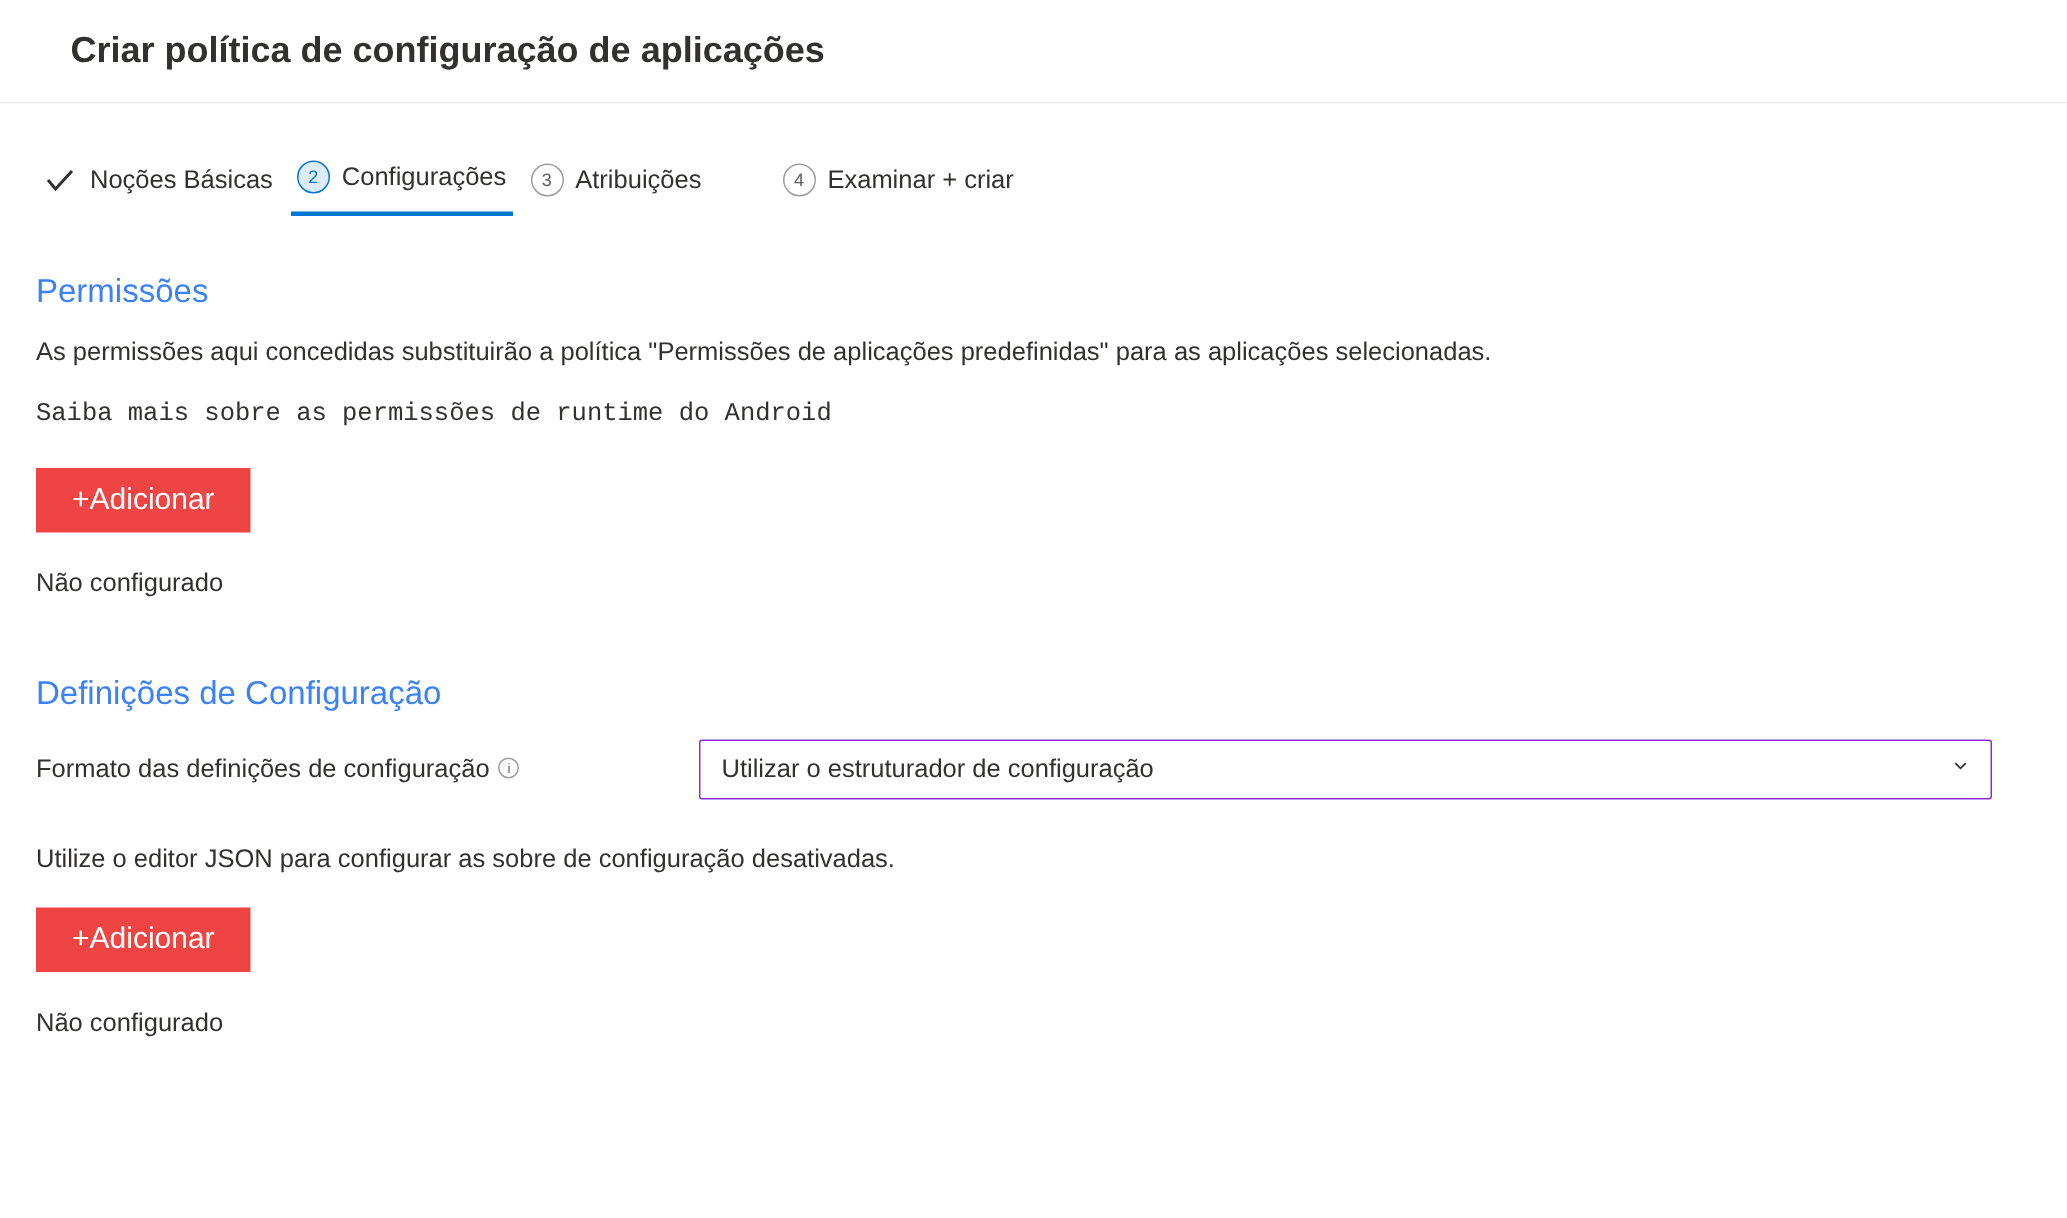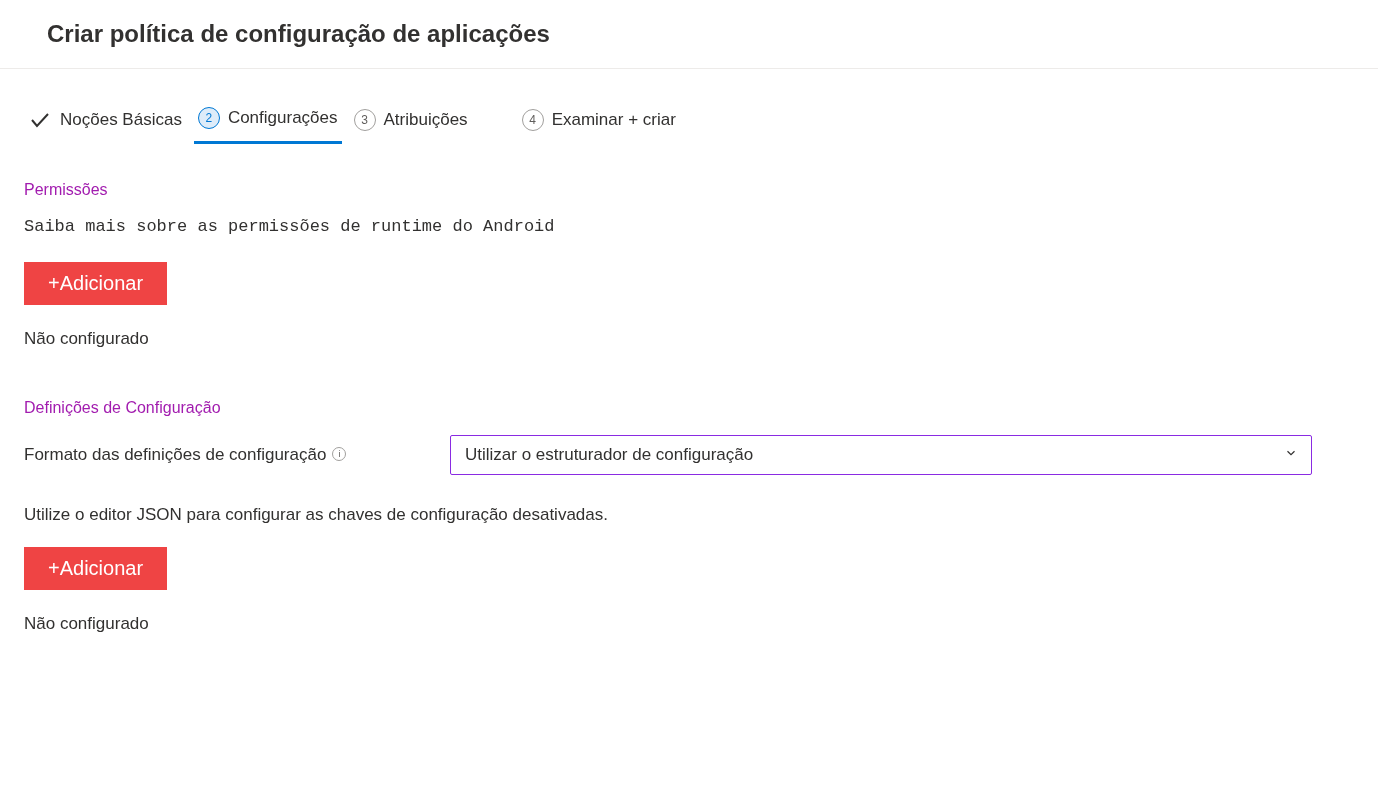--- a/index.html
+++ b/index.html
@@ -75,23 +75,23 @@
     }
     .step.active {
       border-bottom: 3px solid #0078d4;
       padding-bottom: 12px;
       margin-bottom: -3px;
     }
     .step-gap {
       width: 30px;
     }
     .section-heading {
-      font-size: 16px;
+      font-size: 22px;
       font-weight: 400;
-      color: #a21caf;
+      color: #3b82f6;
       margin-bottom: 18px;
     }
     .section-text {
       font-size: 17px;
       color: #323130;
       margin-bottom: 22px;
     }
     .link-text {
       font-size: 17px;
       color: #323130;
@@ -112,21 +112,21 @@
       font-size: 17px;
       color: #323130;
       margin-bottom: 50px;
     }
     .status-text.last {
       margin-bottom: 20px;
     }
     .config-row {
       display: flex;
       align-items: center;
-      gap: 16px;
+      gap: 32px;
       margin-bottom: 30px;
     }
     .config-label {
       font-size: 17px;
       color: #323130;
       width: 410px;
       display: flex;
       align-items: center;
       gap: 6px;
     }
@@ -206,20 +206,21 @@
 
     <div class="step-gap"></div>
 
     <div class="step">
       <span class="step-circle">4</span>
       <span class="step-label">Examinar + criar</span>
     </div>
   </div>
 
   <div class="section-heading">Permissões</div>
+  <div class="section-text">As permissões aqui concedidas substituirão a política "Permissões de aplicações predefinidas" para as aplicações selecionadas.</div>
   <div class="link-text">Saiba mais sobre as permissões de runtime do Android</div>
 
   <button class="btn-primary">+Adicionar</button>
 
   <div class="status-text">Não configurado</div>
 
   <div class="section-heading">Definições de Configuração</div>
 
   <div class="config-row">
     <div class="config-label">
@@ -229,18 +230,18 @@
     <div class="select-wrap">
       <button class="select-box">Utilizar o estruturador de configuração</button>
       <span class="select-chevron">
         <svg viewBox="0 0 24 24">
             <polyline points="6 9 12 15 18 9"></polyline>
           </svg>
       </span>
     </div>
   </div>
 
-  <div class="section-text">Utilize o editor JSON para configurar as chaves de configuração desativadas.</div>
+  <div class="section-text">Utilize o editor JSON para configurar as sobre de configuração desativadas.</div>
 
   <button class="btn-primary">+Adicionar</button>
 
   <div class="status-text last">Não configurado</div>
 </div>
 
 </body></html>

